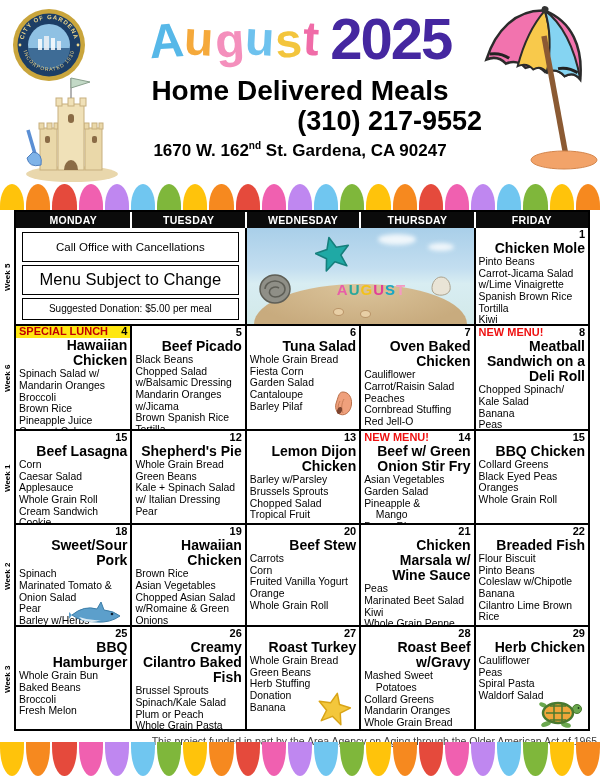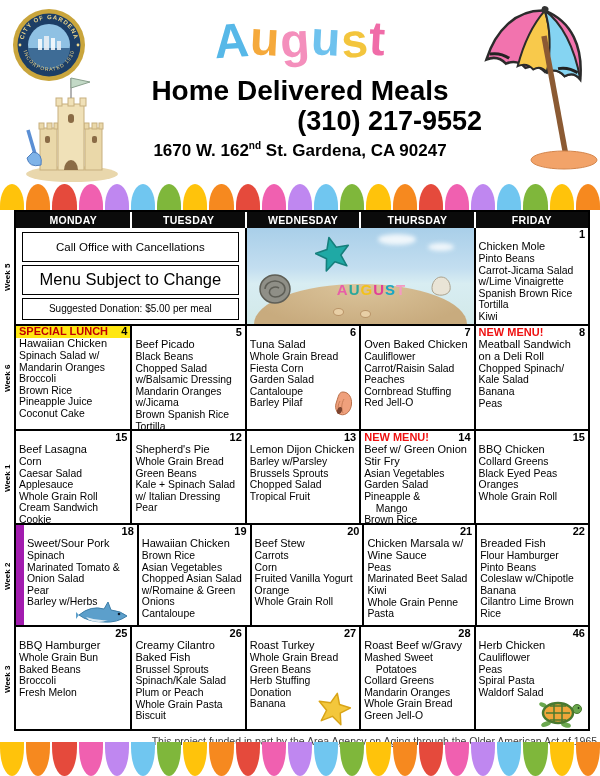--- a/index.html
+++ b/index.html
@@ -27,35 +27,35 @@
   .scallop{display:flex;gap:2px;width:100%;}
   .scallop-top{height:26px;align-items:flex-end;}
   .scallop-top .tab{flex:1;height:100%;border-radius:50% 50% 0 0 / 85% 85% 0 0;}
   .scallop-bottom{position:absolute;left:0;right:0;bottom:0;height:34px;}
   .scallop-bottom .tab{flex:1;height:100%;border-radius:0 0 50% 50% / 0 0 85% 85%;}
   
   .cal-wrap{display:flex;margin:0 10px 0 1px;}
   .week-col{width:13px;display:flex;flex-direction:column;padding-top:18px;}
   .wk{writing-mode:vertical-rl;transform:rotate(180deg);font-size:8px;font-weight:bold;
       display:flex;align-items:center;justify-content:center;}
-  .cal{flex:1;border:2.5px solid #000;background:#a21caf;}
+  .cal{flex:1;border:2.5px solid #000;background:#ec4899;}
   .day-headers{display:grid;grid-template-columns:repeat(5,1fr);background:#0b0b0b;height:16px;}
   .day-h{color:#fff;font-weight:bold;font-size:10.5px;display:flex;align-items:center;justify-content:center;letter-spacing:.3px;}
   .day-h + .day-h{border-left:2px solid #fff;}
   .cal-row{display:grid;grid-template-columns:repeat(5,1fr);border-top:2px solid #000;}
   .cal-row:first-child{border-top:none;}
   .cell{border-left:2px solid #000;padding:1px 3px 2px 3px;position:relative;overflow:hidden;background:#fff;}
   .cell:first-child{border-left:none;}
   .span2{grid-column:span 2;}
   .cell-top{display:flex;justify-content:space-between;align-items:center;line-height:1.05;min-height:12px;}
   .strip-special{background:#FFE712;margin:-1px -3px 0;padding:0 3px;}
   .badge-special{color:#C00000;font-weight:bold;font-size:11px;}
   .badge-new{color:#EE1111;font-weight:bold;font-size:11px;}
   .day-num{font-weight:bold;font-size:11px;}
-  .menu-title{font-weight:normal;font-size:11px;line-height:1.08;}
+  .menu-title{font-weight:bold;font-size:14px;line-height:1.08;text-align:right;}
   .menu-item{font-size:10.4px;line-height:1.12;white-space:pre-wrap;}
   .cell-icon{position:absolute;line-height:0;}
   .icon-seashell{right:5px;bottom:12px;}
   .icon-shark{left:46%;bottom:-1px;}
   .icon-starfish{right:8px;bottom:3px;}
   .icon-turtle{right:2px;bottom:1px;}
   
   .notices{display:flex;flex-direction:column;gap:3px;padding:4px 6px;}
   .nbox{border:1.6px solid #000;display:flex;align-items:center;justify-content:center;text-align:center;}
   .nbox.n0{flex:1.15;font-size:11.5px;}
@@ -143,20 +143,21 @@
         <path d="M84 60 q10 -4 20 0" fill="none" stroke="#222" stroke-width="3"></path>
       </g>
       <line x1="64" y1="32" x2="86" y2="152" stroke="#8B5A33" stroke-width="5.5"></line>
       <ellipse cx="84" cy="156" rx="33" ry="9" fill="#F2A369" stroke="#d4854b"></ellipse>
     </svg>
   </div>
 
   <div class="head-center">
     <div class="month-year">
       <span class="month-title" id="month-title"><span style="color: rgb(87, 184, 232);">A</span><span style="color: rgb(245, 169, 59);">u</span><span style="color: rgb(244, 143, 188);">g</span><span style="color: rgb(110, 194, 238);">u</span><span style="color: rgb(243, 197, 61);">s</span><span style="color: rgb(240, 108, 168);">t</span></span>
+      <span class="year-title" id="year-title" style="color: rgb(69, 39, 160);">2025</span>
     </div>
     <div class="main-title">Home Delivered Meals</div>
     <div class="phone">(310) 217-9552</div>
     <div class="address"><span>1670 W. 162</span><sup>nd</sup><span> St. Gardena, CA 90247</span></div>
   </div>
 </div>
 
 <div class="scallop scallop-top" id="scallop-top">
     <div class="tab" style="background: rgb(255, 195, 11);"></div>
     <div class="tab" style="background: rgb(246, 137, 31);"></div>
@@ -362,21 +363,21 @@
               <span></span>
               <span class="day-num">15</span>
             </div>
             <div class="menu-title">BBQ Chicken</div>
             <div class="menu-item">Collard Greens</div>
             <div class="menu-item">Black Eyed Peas</div>
             <div class="menu-item">Oranges</div>
             <div class="menu-item">Whole Grain Roll</div>
           </div>
         </div>
-        <div class="cal-row" style="height: 100px; padding-left: 8px;">
+        <div class="cal-row" style="height: 100px;">
           <div class="cell menu">
             <div class="cell-top">
               <span></span>
               <span class="day-num">18</span>
             </div>
             <div class="menu-title">Sweet/Sour Pork</div>
             <div class="menu-item">Spinach</div>
             <div class="menu-item">Marinated Tomato &amp;</div>
             <div class="menu-item">Onion Salad</div>
             <div class="menu-item">Pear</div>
@@ -424,21 +425,21 @@
             <div class="menu-item">Kiwi</div>
             <div class="menu-item">Whole Grain Penne</div>
             <div class="menu-item">Pasta</div>
           </div>
           <div class="cell menu">
             <div class="cell-top">
               <span></span>
               <span class="day-num">22</span>
             </div>
             <div class="menu-title">Breaded Fish</div>
-            <div class="menu-item">Flour Hamburger</div>
+            <div class="menu-item">Flour Biscuit</div>
             <div class="menu-item">Pinto Beans</div>
             <div class="menu-item">Coleslaw w/Chipotle</div>
             <div class="menu-item">Banana</div>
             <div class="menu-item">Cilantro Lime Brown</div>
             <div class="menu-item">Rice</div>
           </div>
         </div>
         <div class="cal-row" style="height: 102px;">
           <div class="cell menu">
             <div class="cell-top">
@@ -487,21 +488,21 @@
             <div class="menu-item">Mashed Sweet</div>
             <div class="menu-item">    Potatoes</div>
             <div class="menu-item">Collard Greens</div>
             <div class="menu-item">Mandarin Oranges</div>
             <div class="menu-item">Whole Grain Bread</div>
             <div class="menu-item">Green Jell-O</div>
           </div>
           <div class="cell menu">
             <div class="cell-top">
               <span></span>
-              <span class="day-num">46</span>
+              <span class="day-num">29</span>
             </div>
             <div class="menu-title">Herb Chicken</div>
             <div class="menu-item">Cauliflower</div>
             <div class="menu-item">Peas</div>
             <div class="menu-item">Spiral Pasta</div>
             <div class="menu-item">Waldorf Salad</div>
             <div class="cell-icon icon-turtle"><svg width="50" height="30" viewBox="0 0 50 30">
                 <ellipse cx="10" cy="26" rx="5" ry="2.5" fill="#6BA84F" transform="rotate(-20 10 26)"></ellipse>
                 <ellipse cx="30" cy="27" rx="5" ry="2.5" fill="#6BA84F" transform="rotate(15 30 27)"></ellipse>
                 <ellipse cx="7" cy="7" rx="4" ry="2.2" fill="#6BA84F" transform="rotate(25 7 7)"></ellipse>

